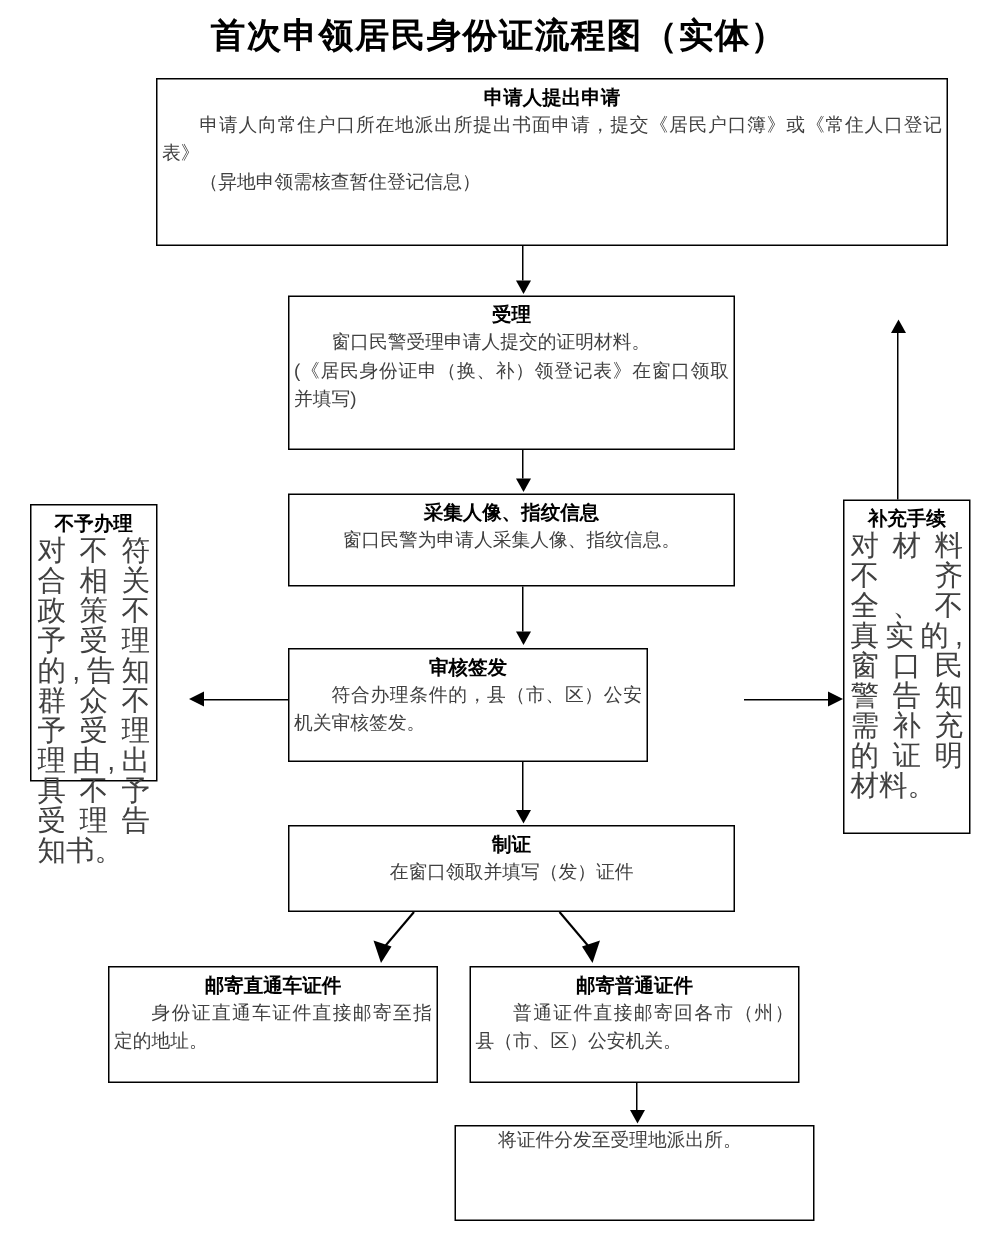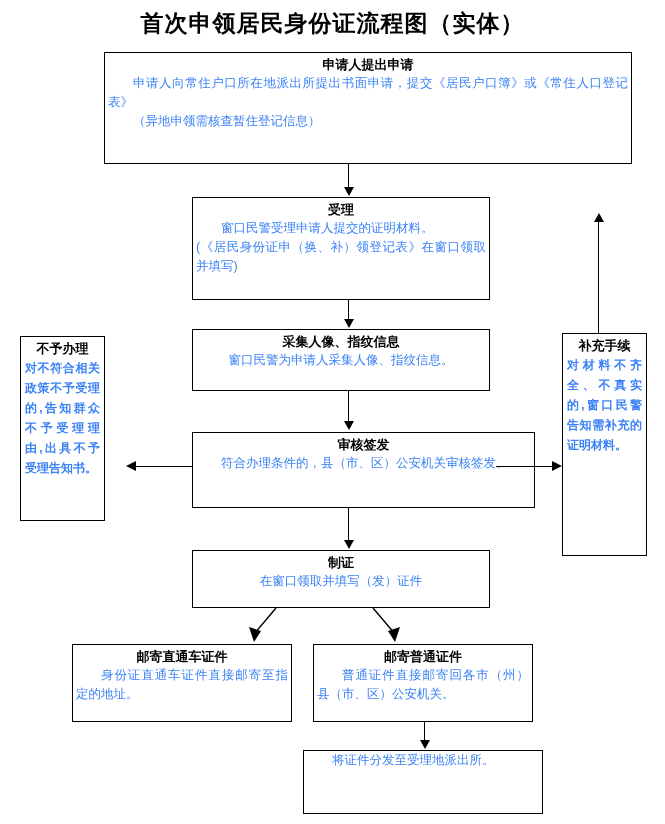--- a/index.html
+++ b/index.html
@@ -44,35 +44,34 @@
     line-height: 18px;
     padding-top: 3px;
     color: #000;
   }
   .node .bd {
     display: block;
     font-size: 12.5px;
     line-height: 19px;
     text-align: justify;
     text-justify: inter-ideograph;
-    color: #3b82f6;
+    color: #404040;
     padding: 0 3px;
   }
   .indent {
     text-indent: 2em;
   }
   
   .side .hd { font-size: 13px; letter-spacing: 0px; }
   .side .bd {
-    font-size: 12px;
+    font-size: 19px;
     line-height: 20px;
     text-align: justify;
     text-justify: inter-ideograph;
     padding: 0 4px;
-    font-weight: bold;
   }
   .vline {
     position: absolute;
     width: 1px;
     background: #000;
   }
   .hline {
     position: absolute;
     height: 1px;
     background: #000;
@@ -136,21 +135,21 @@
   <div class="arrow-down" style="left:344px; top:319px;"></div>
 
   <div class="node" style="left:192px; top:329px; width:298px; height:62px;">
     <span class="hd">采集人像、指纹信息</span>
     <span class="bd" style="text-align:center;">窗口民警为申请人采集人像、指纹信息。</span>
   </div>
 
   <div class="vline" style="left:348px; top:391px; height:30px;"></div>
   <div class="arrow-down" style="left:344px; top:421px;"></div>
 
-  <div class="node" style="left:192px; top:432px; width:343px; height:76px;">
+  <div class="node" style="left:192px; top:432px; width:240px; height:76px;">
     <span class="hd">审核签发</span>
     <span class="bd indent">符合办理条件的，县（市、区）公安机关审核签发。</span>
   </div>
 
   <div class="node side" style="left:20px; top:336px; width:85px; height:185px;">
     <span class="hd">不予办理</span>
     <span class="bd">对不符合相关政策不予受理的,告知群众不予受理理由,出具不予受理告知书。</span>
   </div>
 
   <div class="hline" style="left:136px; top:466px; width:56px;"></div>

